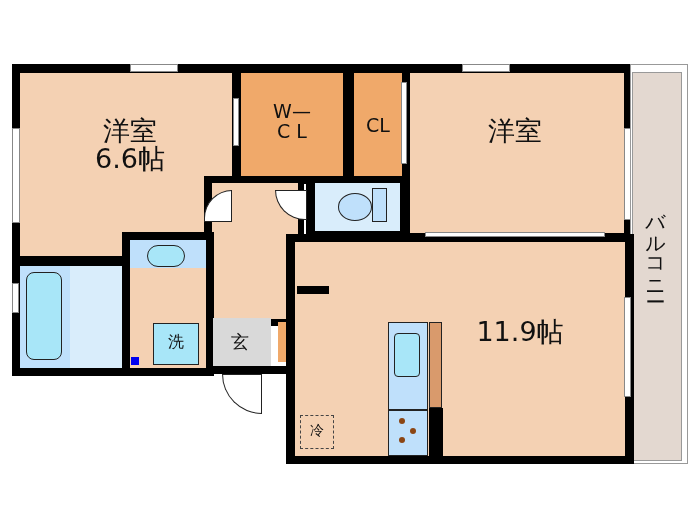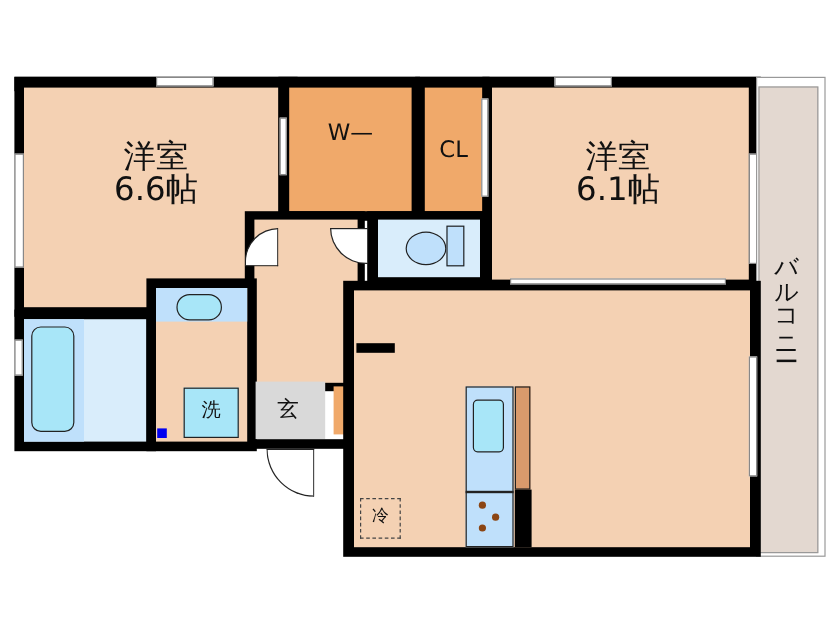--- a/index.html
+++ b/index.html
@@ -26,35 +26,35 @@
 <div class="abs win" style="left:12px;top:128px;width:8px;height:95px;"></div>
 <div class="lbl big" style="left:60px;top:117px;width:140px;">
   <div>洋室</div>
   <div>6.6帖</div>
 </div>
 
 <div class="abs wall" style="left:232px;top:64px;width:118px;height:120px;"></div>
 <div class="abs closet" style="left:241px;top:73px;width:102px;height:103px;"></div>
 <div class="lbl" style="left:241px;top:102px;width:102px;font-size:19px;">
   <div>W—</div>
+  <div>C L</div>
 </div>
 <div class="abs win" style="left:233px;top:98px;width:6px;height:48px;"></div>
 
 <div class="abs wall" style="left:346px;top:64px;width:62px;height:120px;"></div>
 <div class="abs closet" style="left:354px;top:73px;width:48px;height:103px;"></div>
 <div class="lbl" style="left:354px;top:116px;width:48px;font-size:19px;">CL</div>
 
 <div class="abs wall" style="left:402px;top:64px;width:232px;height:178px;"></div>
 <div class="abs room" style="left:410px;top:73px;width:214px;height:160px;"></div>
 <div class="abs win" style="left:462px;top:64px;width:48px;height:8px;"></div>
 <div class="abs win" style="left:624px;top:128px;width:7px;height:92px;"></div>
 <div class="abs win" style="left:401px;top:82px;width:6px;height:82px;"></div>
 <div class="lbl big" style="left:445px;top:117px;width:140px;">
   <div>洋室</div>
-  <div>6.1帖</div>
 </div>
 
 <div class="abs" style="left:630px;top:64px;width:58px;height:400px;border:1px solid #999;background:#fff;"></div>
 <div class="abs" style="left:632px;top:72px;width:50px;height:389px;background:#e3d8d0;border:1px solid #999;"></div>
 <div class="lbl" style="left:642px;top:200px;width:24px;font-size:20px;writing-mode:vertical-rl;">バルコニー</div>
 
 <div class="abs wall" style="left:204px;top:176px;width:100px;height:150px;"></div>
 <div class="abs room" style="left:212px;top:183px;width:86px;height:136px;"></div>
 
 <div class="abs wall" style="left:306px;top:176px;width:102px;height:64px;"></div>
@@ -85,20 +85,21 @@
 <div class="abs closet" style="left:278px;top:322px;width:10px;height:40px;"></div>
 <div class="abs wall" style="left:212px;top:366px;width:80px;height:8px;"></div>
 <div class="abs door" style="left:222px;top:374px;width:40px;height:40px;border-radius:0 0 0 40px;"></div>
 
 <div class="abs wall" style="left:286px;top:234px;width:348px;height:230px;"></div>
 <div class="abs room" style="left:295px;top:242px;width:330px;height:214px;"></div>
 <div class="abs win" style="left:425px;top:232px;width:180px;height:5px;"></div>
 <div class="abs win" style="left:624px;top:297px;width:7px;height:100px;"></div>
 <div class="abs wall" style="left:297px;top:286px;width:32px;height:8px;"></div>
 <div class="lbl big" style="left:450px;top:318px;width:140px;">
+  <div>11.9帖</div>
 </div>
 
 <div class="abs blue" style="left:388px;top:322px;width:40px;height:134px;border:1.5px solid #222;"></div>
 <div class="abs" style="left:394px;top:333px;width:26px;height:44px;background:#a8e6f8;border:1.5px solid #222;border-radius:4px;"></div>
 <div class="abs" style="left:388px;top:409px;width:40px;height:1.5px;background:#222;"></div>
 <div class="abs" style="left:399px;top:418px;width:6px;height:6px;background:#8b4513;border-radius:50%;"></div>
 <div class="abs" style="left:410px;top:428px;width:6px;height:6px;background:#8b4513;border-radius:50%;"></div>
 <div class="abs" style="left:399px;top:437px;width:6px;height:6px;background:#8b4513;border-radius:50%;"></div>
 <div class="abs" style="left:429px;top:322px;width:13px;height:86px;background:#d99a6c;border:1px solid #222;"></div>
 <div class="abs wall" style="left:429px;top:408px;width:14px;height:48px;"></div>

